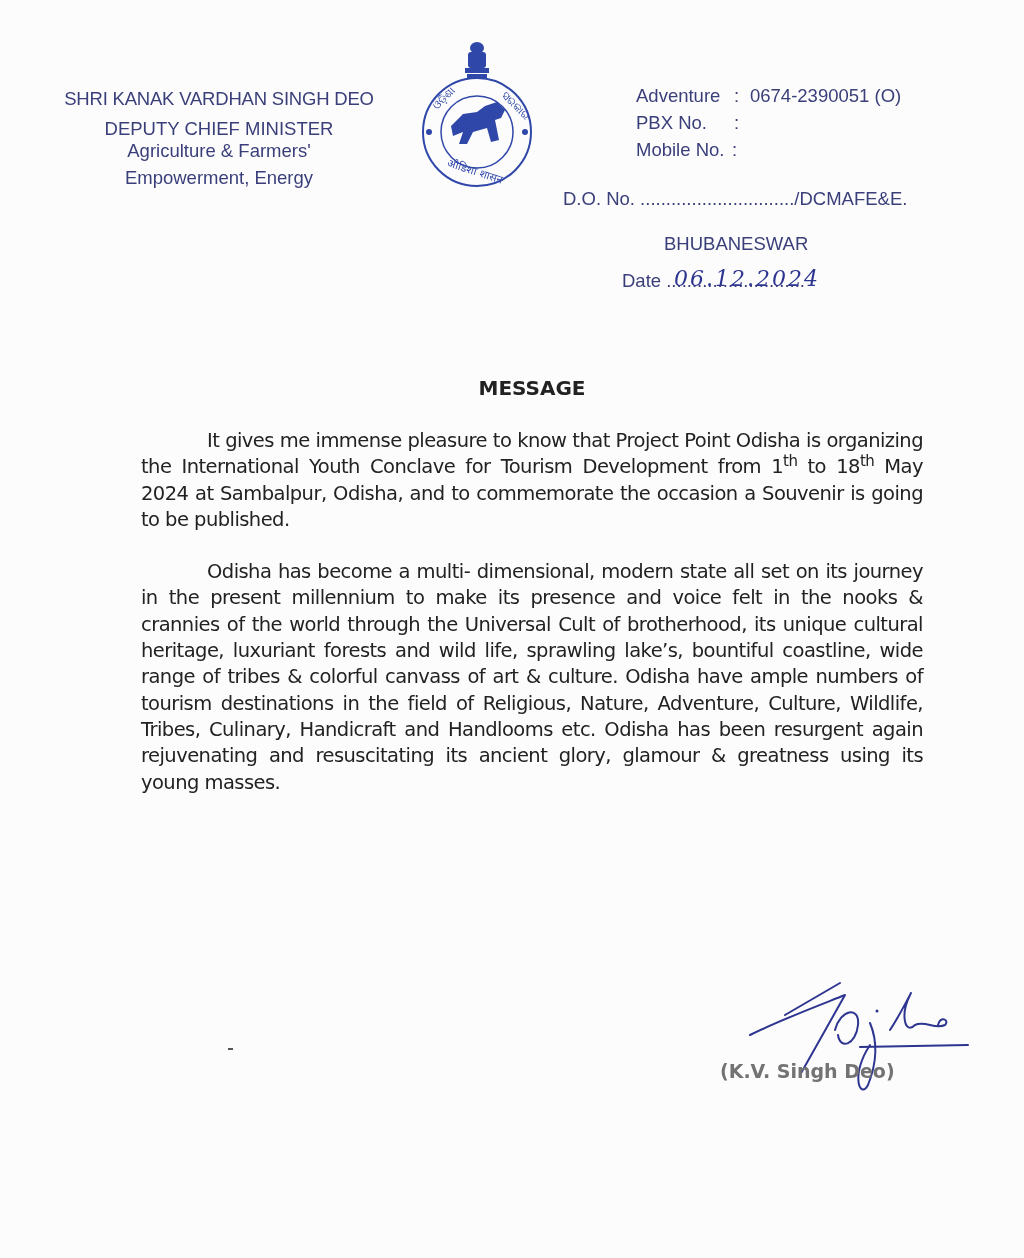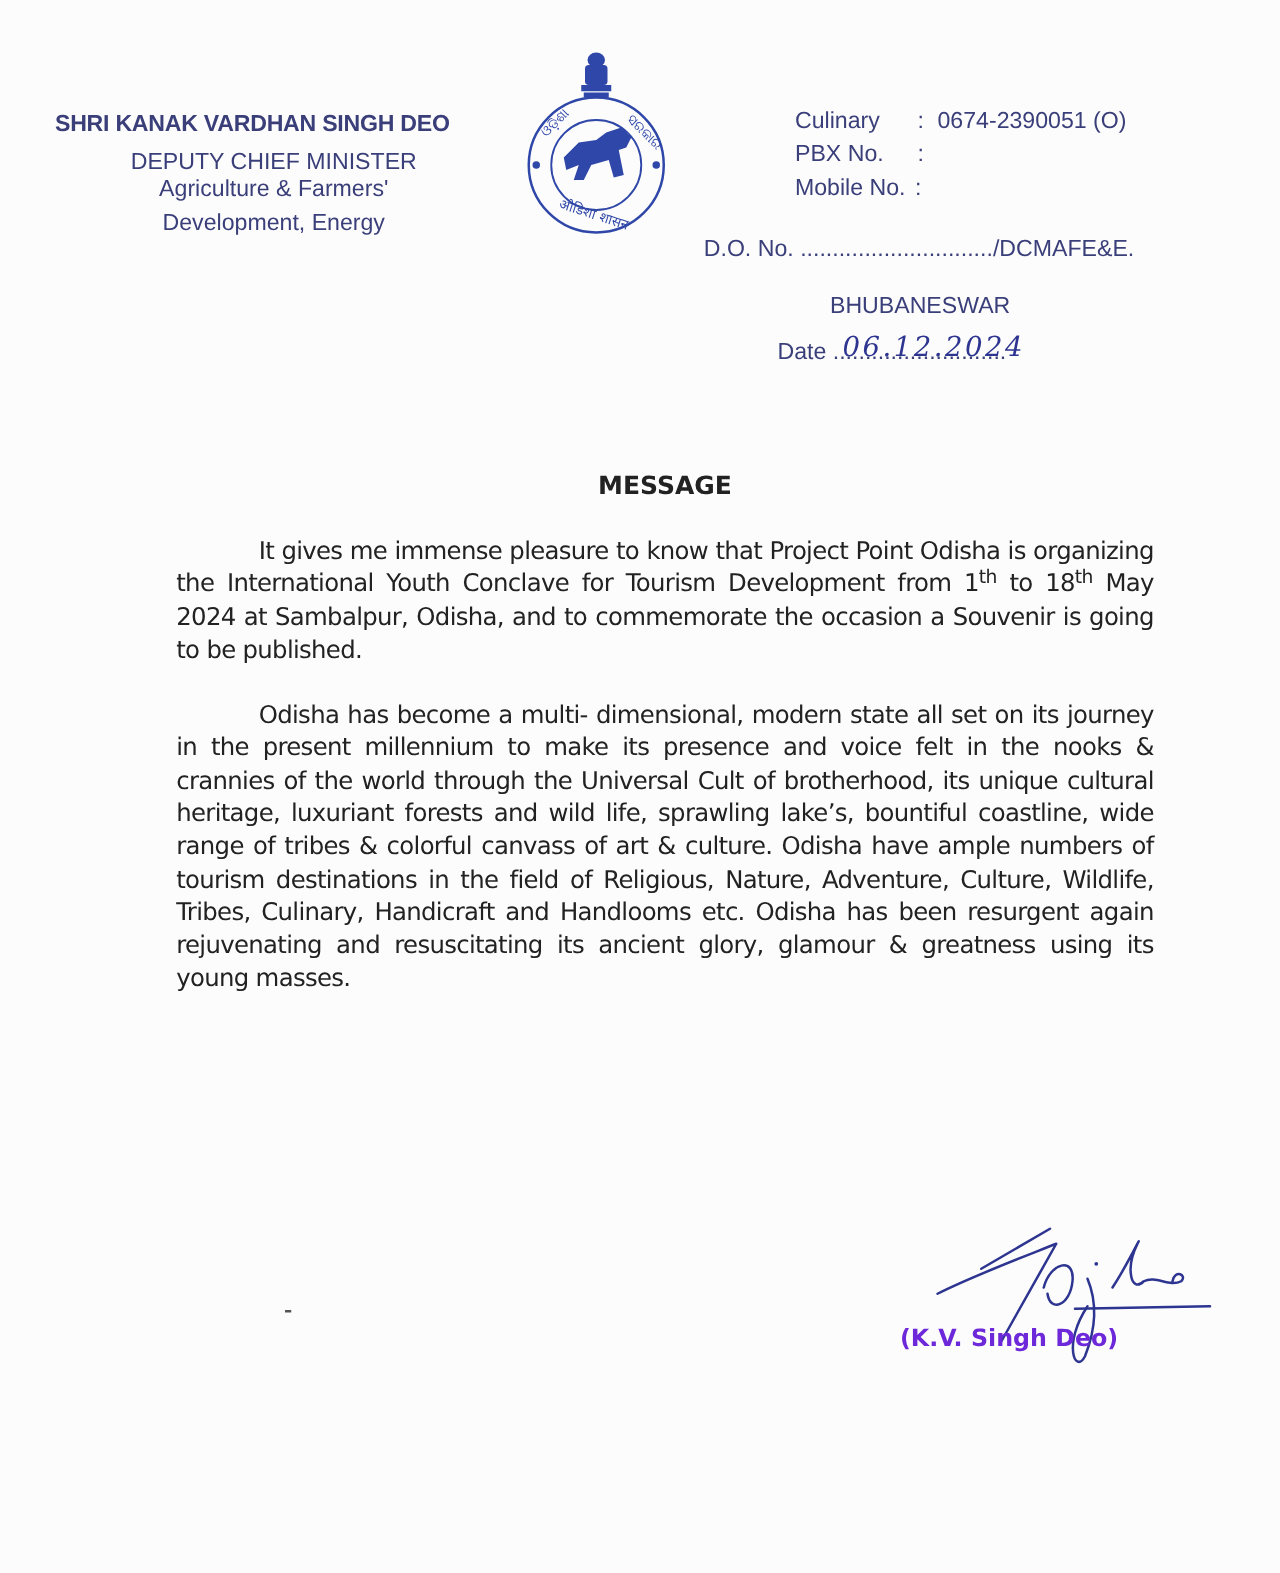--- a/index.html
+++ b/index.html
@@ -2,49 +2,49 @@
 <html><head>
   <meta charset="utf-8">
   <style>
     html, body { margin: 0; padding: 0; }
     body {
       width: 1024px; height: 1258px; background: #fcfcfc; position: relative; overflow: hidden;
       font-family: "DejaVu Sans", sans-serif; color: #2a2a2a;
     }
     .ink { color: #3a3f7a; font-family: "Liberation Sans", sans-serif; }
     #hdr-left { position: absolute; left: 44px; top: 88px; width: 350px; text-align: center; }
-    #hdr-left .name { font-weight: bold; font-size: 18.5px; letter-spacing: -0.2px; text-align: left; }
+    #hdr-left .name { font-weight: normal; font-size: 18.5px; letter-spacing: -0.2px; text-align: center; }
     #hdr-left .line { font-size: 18.5px; margin-top: 10px; line-height: 17px; }
     #hdr-left .line2 { font-size: 18.5px; line-height: 27px; }
     #emblem { position: absolute; left: 415px; top: 40px; width: 125px; height: 150px; }
     #contact { position: absolute; left: 636px; top: 82px; font-size: 18.5px; line-height: 27px; }
     #contact .row { display: flex; }
     #contact .lbl { width: 98px; }
     #contact .sep { width: 16px; }
     #do { position: absolute; left: 563px; top: 188px; font-size: 18.5px; }
     #city { position: absolute; left: 664px; top: 233px; font-size: 18.5px; text-align: right; }
     #date { position: absolute; left: 622px; top: 270px; font-size: 18.5px; text-align: right; }
     #date .dots { letter-spacing: 0; }
     #date .hand { position: absolute; left: 52px; top: -4px; font-family: "DejaVu Serif", serif; font-style: italic; font-size: 22px; color: #2d3590; letter-spacing: 2px; }
     #title { position: absolute; left: 0; width: 1064px; top: 376px; text-align: center; font-weight: bold; font-size: 20px; font-family: "DejaVu Sans", sans-serif; color: #222; }
     #body { position: absolute; left: 141px; top: 428px; width: 782px; font-size: 19.5px; line-height: 26.3px; font-family: "DejaVu Sans", sans-serif; color: #222; letter-spacing: -0.55px; }
     #body p { margin: 0 0 26px 0; text-align: justify; text-indent: 66px; }
     sup { font-size: 15px; vertical-align: 7px; line-height: 0; }
-    #sign { position: absolute; left: 720px; top: 1060px; font-weight: bold; font-size: 19px; font-family: "DejaVu Sans", sans-serif; color: #6d28d9; }
+    #sign { position: absolute; left: 720px; top: 1060px; font-weight: bold; font-size: 19px; font-family: "DejaVu Sans", sans-serif; color: #737373; }
     #sig-svg { position: absolute; left: 740px; top: 975px; width: 240px; height: 120px; }
     #speck { position: absolute; left: 228px; top: 1048px; width: 5px; height: 2px; background: #555; }
   </style>
 </head>
 <body>
 
 <div id="hdr-left" class="ink">
   <div class="name">SHRI KANAK VARDHAN SINGH DEO</div>
   <div class="line">DEPUTY CHIEF MINISTER</div>
   <div class="line2">Agriculture &amp; Farmers'</div>
-  <div class="line2">Development, Energy</div>
+  <div class="line2">Empowerment, Energy</div>
 </div>
 
 <svg id="emblem" viewBox="0 0 125 150">
 
   <g fill="#2f47a8">
     <ellipse cx="62" cy="8" rx="7" ry="6"></ellipse>
     <rect x="53" y="12" width="18" height="16" rx="3"></rect>
     <rect x="50" y="28" width="24" height="5"></rect>
     <rect x="52" y="34" width="20" height="4"></rect>
   </g>
@@ -56,21 +56,21 @@
   <g fill="#2f47a8">
     <path d="M36 86 L48 74 L62 72 L70 66 L82 62 L90 70 L86 78 L80 80 L84 100 L76 102 L72 88 L58 92 L52 104 L44 104 L48 92 L38 96 Z"></path>
   </g>
   <text x="22" y="70" font-size="11" fill="#2f47a8" transform="rotate(-45 22 70)">ଓଡ଼ିଶା</text>
   <text x="86" y="56" font-size="11" fill="#2f47a8" transform="rotate(45 86 56)">ସରକାର</text>
   <text x="30" y="136" font-size="11" fill="#2f47a8" transform="rotate(18 62 136)">ओडिशा शासन</text>
 </svg>
 
 <div id="contact" class="ink">
   <div class="row">
-    <span class="lbl">Culinary</span>
+    <span class="lbl">Adventure</span>
     <span class="sep">:</span>
     <span>0674-2390051 (O)</span>
   </div>
   <div class="row">
     <span class="lbl">PBX No.</span>
     <span class="sep">:</span>
     <span></span>
   </div>
   <div class="row">
     <span class="lbl" style="width:96px">Mobile No.</span>

